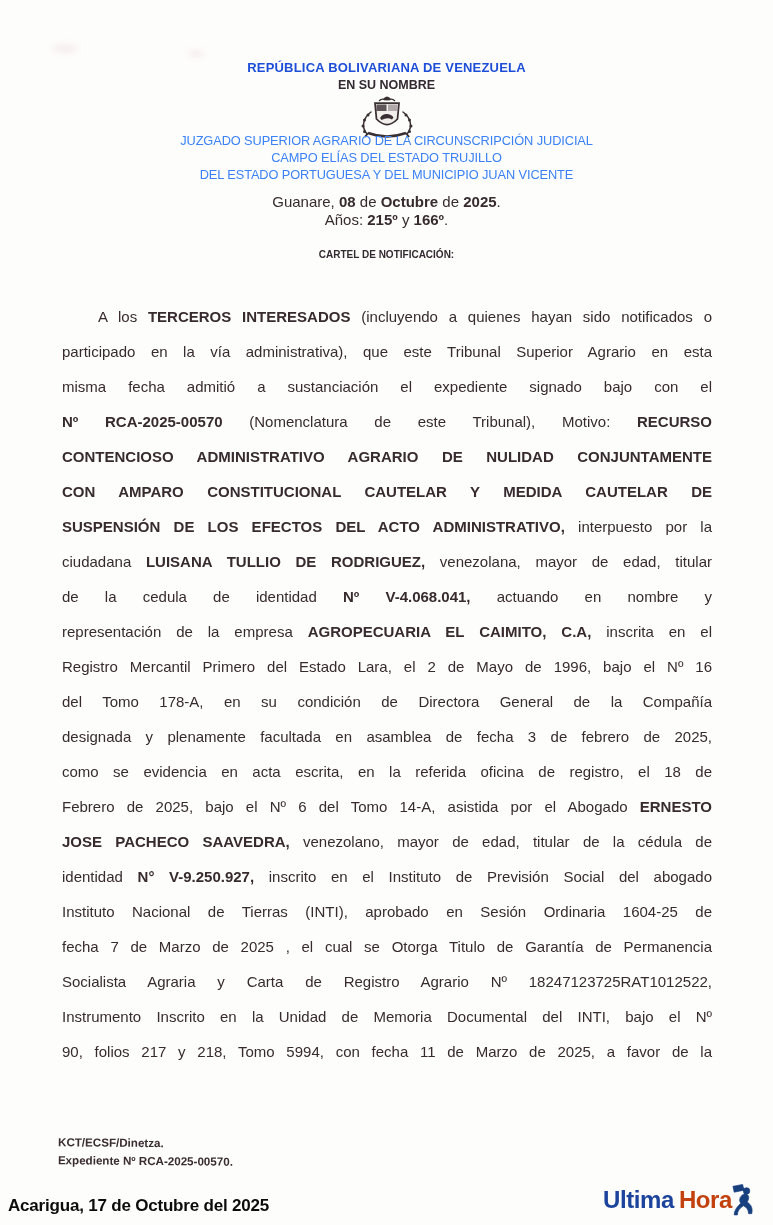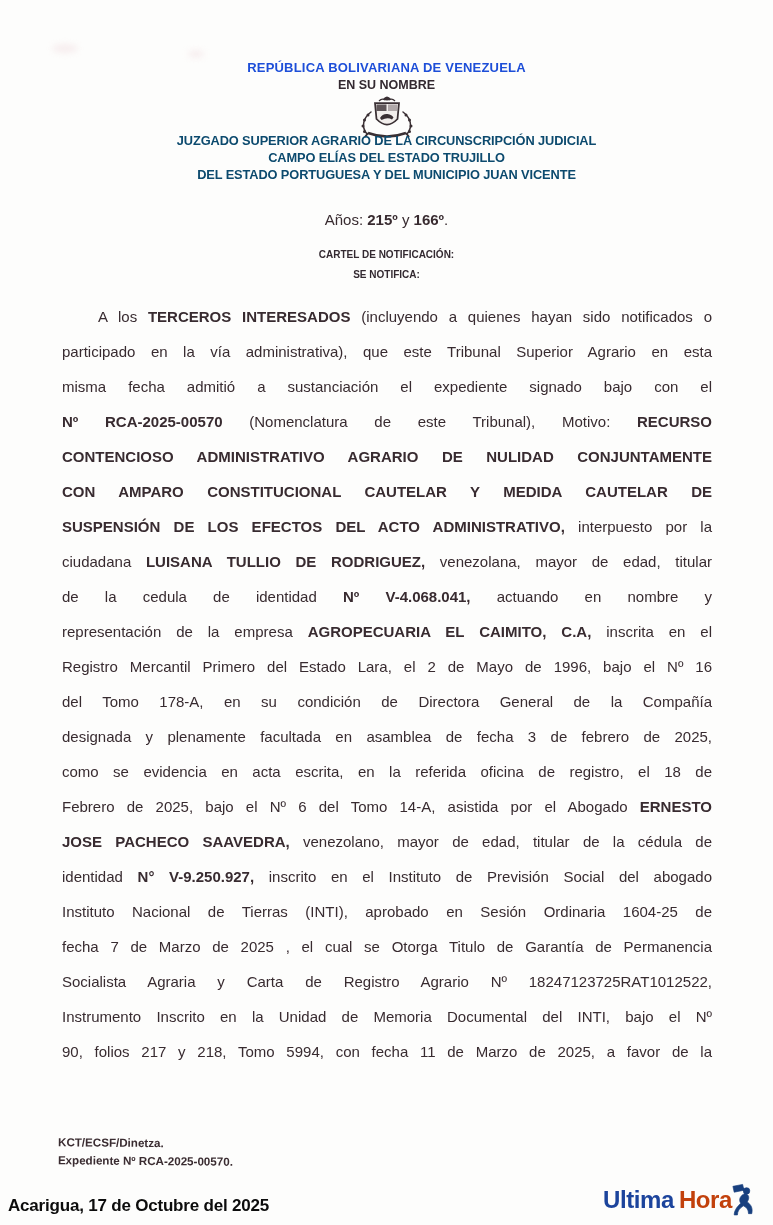--- a/index.html
+++ b/index.html
@@ -11,21 +11,21 @@
   .center{text-align:center;}
   .b{font-weight:700;}
   
   .smudge{position:absolute;border-radius:50%;background:#f3e4e6;filter:blur(3px);opacity:.6;}
   .smudge-1{left:52px;top:44px;width:26px;height:9px;}
   .smudge-2{left:188px;top:50px;width:16px;height:8px;}
 
   .hdr-republic{position:absolute;left:0;right:0;top:60px;font-size:13px;font-weight:700;letter-spacing:.2px;color:#1d4ed8;}
   .hdr-name{position:absolute;left:0;right:0;top:78px;font-size:12.5px;font-weight:700;color:#332930;}
   .emblem-wrap{position:absolute;left:0;right:0;top:92px;text-align:center;}
-  .hdr-court{position:absolute;left:0;right:0;top:133px;font-size:12.8px;font-weight:700;line-height:16.8px;color:#0c4a6e;letter-spacing:-.1px;}
+  .hdr-court{position:absolute;left:0;right:0;top:133px;font-size:12.8px;font-weight:400;line-height:16.8px;color:#3b82f6;letter-spacing:-.1px;}
   .hdr-date{position:absolute;left:0;right:0;top:193px;font-size:15px;line-height:17.5px;}
   .hdr-years{position:absolute;left:0;right:0;top:211px;font-size:15px;}
 
   .title-block{position:absolute;left:0;right:0;top:245px;font-size:10px;font-weight:700;line-height:20px;color:#332930;}
 
   .body-block{position:absolute;left:62px;top:299px;width:650px;font-size:15px;}
   .bodyline{
     text-align:justify;text-align-last:justify;
     line-height:35px;height:35px;white-space:normal;
   }
@@ -75,25 +75,25 @@
       <path d="M28,82 l-6,8 M104,82 l6,8" stroke="#3a3034" stroke-width="4"></path>
     </svg>
   </div>
 
   <div class="hdr-court center">
     <div>JUZGADO SUPERIOR AGRARIO DE LA CIRCUNSCRIPCIÓN JUDICIAL</div>
     <div>CAMPO ELÍAS DEL ESTADO TRUJILLO</div>
     <div>DEL ESTADO PORTUGUESA Y DEL MUNICIPIO JUAN VICENTE</div>
   </div>
 
+  <div class="hdr-date center"><span>Guanare, </span><span class="b">08</span><span> de </span><span class="b">Octubre</span><span> de </span><span class="b">2025</span><span>.</span></div>
   <div class="hdr-years center"><span>Años: </span><span class="b">215º</span><span> y </span><span class="b">166º</span><span>.</span></div>
 
   <div class="title-block center">
     <div>CARTEL DE NOTIFICACIÓN:</div>
-    <div>SE NOTIFICA:</div>
   </div>
 
   <div class="body-block">
       <div class="bodyline"><span>A los </span><span class="b">TERCEROS INTERESADOS </span><span>(incluyendo a quienes hayan sido notificados o</span></div>
       <div class="bodyline"><span>participado en la vía administrativa), que este Tribunal Superior Agrario en esta</span></div>
       <div class="bodyline"><span>misma fecha admitió a sustanciación el expediente signado bajo con el</span></div>
       <div class="bodyline"><span class="b">Nº RCA-2025-00570 </span><span>(Nomenclatura de este Tribunal), Motivo: </span><span class="b">RECURSO</span></div>
       <div class="bodyline"><span class="b">CONTENCIOSO ADMINISTRATIVO AGRARIO DE NULIDAD CONJUNTAMENTE</span></div>
       <div class="bodyline"><span class="b">CON AMPARO CONSTITUCIONAL CAUTELAR Y MEDIDA CAUTELAR DE</span></div>
       <div class="bodyline"><span class="b">SUSPENSIÓN DE LOS EFECTOS DEL ACTO ADMINISTRATIVO, </span><span>interpuesto por la</span></div>

